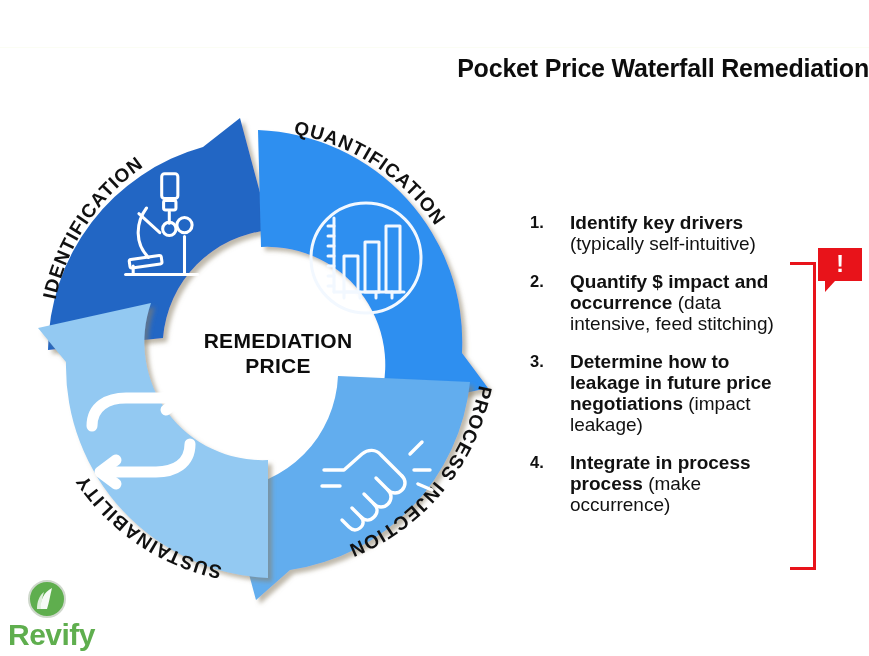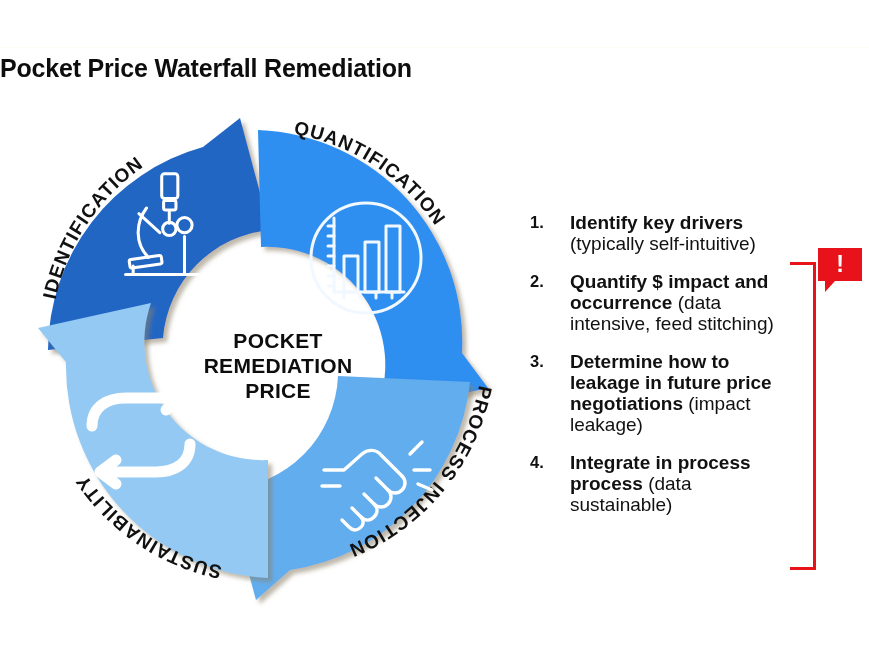--- a/index.html
+++ b/index.html
@@ -26,21 +26,21 @@
     left: 0; top: 47px;
     width: 869px; height: 1px;
     background: #fbfdf4;
   }
 
   
   #title {
     position: absolute;
     left: 0; top: 54px;
     width: 869px;
-    text-align: left;
+    text-align: right;
     font-size: 25px;
     font-weight: bold;
     letter-spacing: -0.2px;
     color: #0d0d0d;
   }
 
   
   #cycle {
     position: absolute;
     left: 18px;
@@ -282,21 +282,20 @@
 
       <g stroke="#ffffff" stroke-width="11" fill="none" stroke-linecap="round" stroke-linejoin="round" transform="translate(62,290)">
         <path d="M 12 36 C 12 16 28 8 46 8 L 98 8"></path>
         <path d="M 86 -4 L 102 8 L 86 20" fill="none"></path>
         <path d="M 110 54 C 110 74 94 82 76 82 L 24 82"></path>
         <path d="M 36 70 L 20 82 L 36 94" fill="none"></path>
       </g>
     </svg>
 
     <div class="center-text">
-      <div>POCKET</div>
       <div>REMEDIATION</div>
       <div>PRICE</div>
     </div>
   </div>
 
   <div id="steps">
 
     <div class="step">
       <div class="step-num">1.</div>
       <div class="step-body"><span class="step-head">Identify key drivers </span><span class="step-sub">(typically self-intuitive)</span></div>
@@ -307,27 +306,36 @@
       <div class="step-body"><span class="step-head">Quantify $ impact and occurrence </span><span class="step-sub">(data intensive, feed stitching)</span></div>
     </div>
 
     <div class="step">
       <div class="step-num">3.</div>
       <div class="step-body"><span class="step-head">Determine how to leakage in future price negotiations </span><span class="step-sub">(impact leakage)</span></div>
     </div>
 
     <div class="step">
       <div class="step-num">4.</div>
-      <div class="step-body"><span class="step-head">Integrate in process process </span><span class="step-sub">(data sustainable)</span></div>
+      <div class="step-body"><span class="step-head">Integrate in process process </span><span class="step-sub">(make occurrence)</span></div>
     </div>
 
   </div>
 
   <div id="bracket"></div>
 
   <div id="callout">
     <div class="bubble"></div>
     <div class="tail"></div>
     <div class="bang">!</div>
   </div>
 
+  <div id="logo">
+    <div class="mark">
+      <svg width="34" height="34" viewBox="0 0 34 34" xmlns="http://www.w3.org/2000/svg">
+        <path d="M 11 27 C 10 18 14 10 22 6 C 20 14 19 21 17 27 Z" fill="#ffffff" opacity="0.95"></path>
+        <path d="M 7 27 C 7 20 9 14 14 10 C 12 16 11 22 11 27 Z" fill="#ffffff" opacity="0.8"></path>
+      </svg>
+    </div>
+    <div class="wordmark">Revify</div>
+  </div>
 
 </div>
 
 </body></html>

